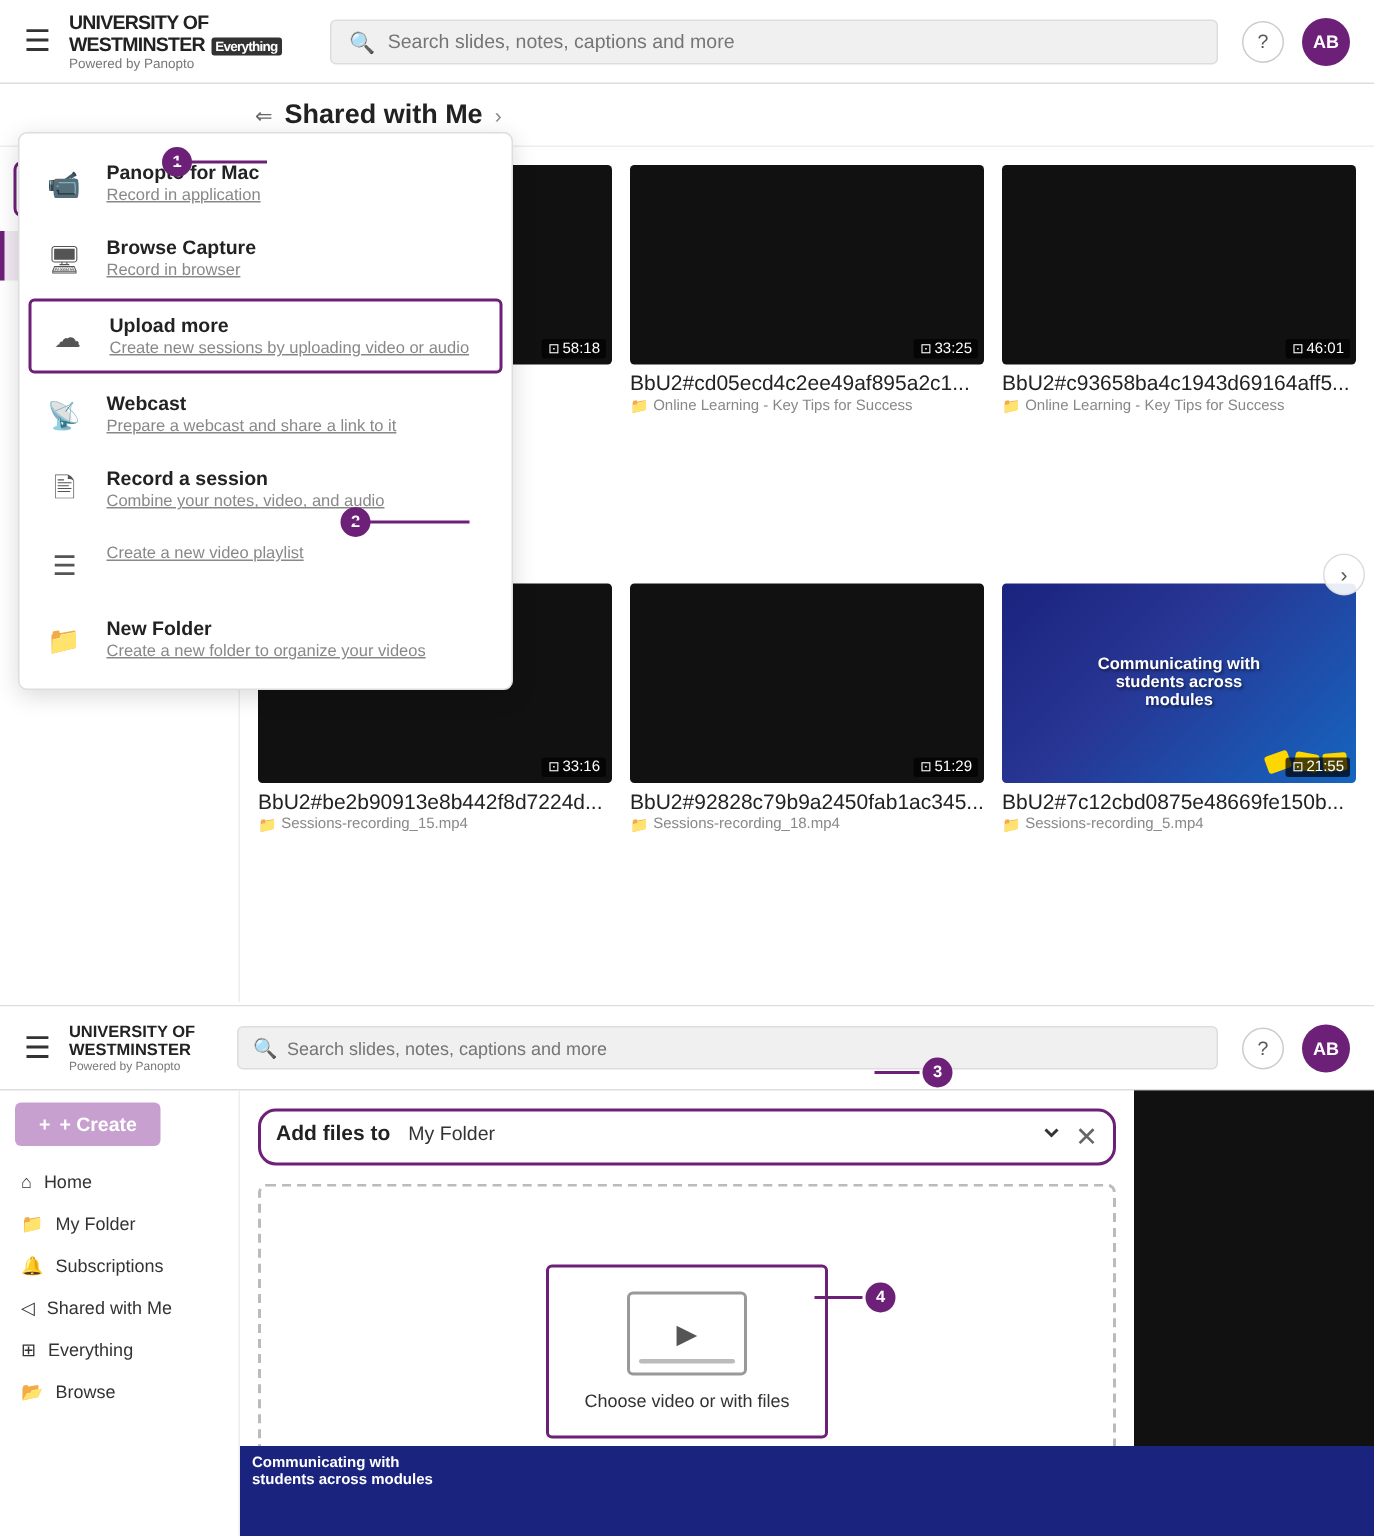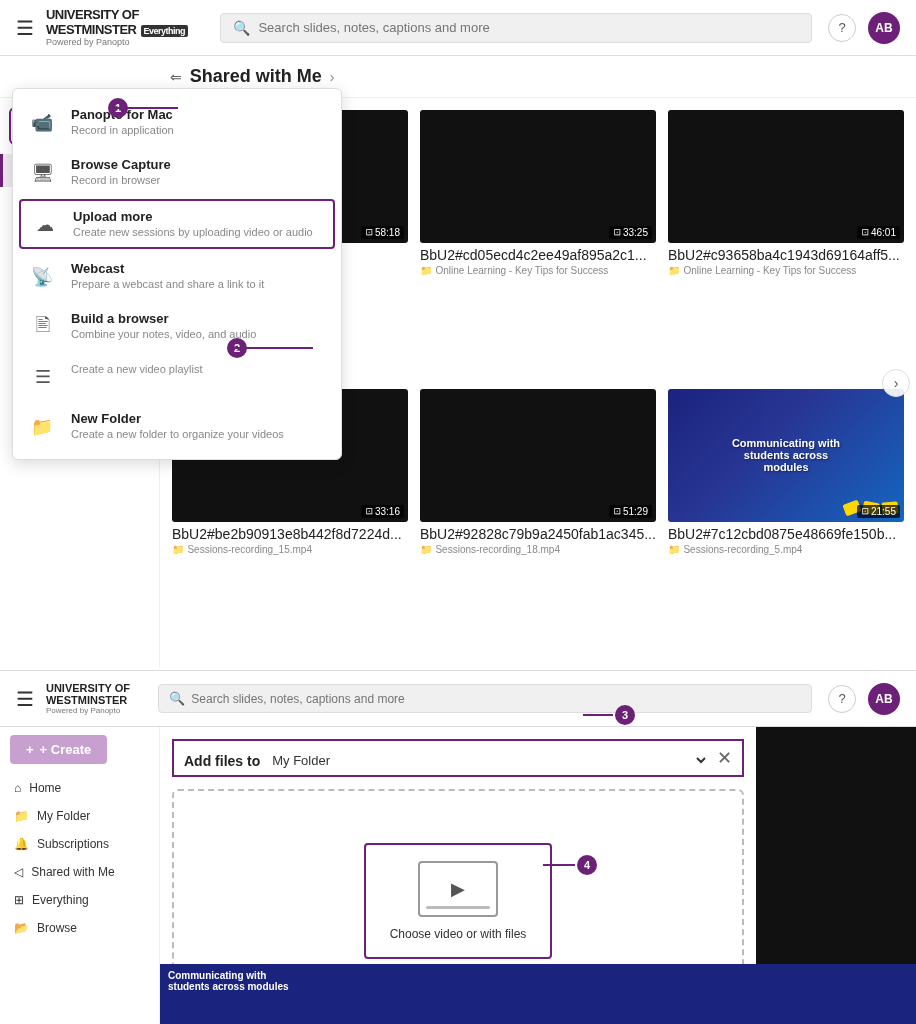--- a/index.html
+++ b/index.html
@@ -289,20 +289,21 @@
     .dropdown-text { flex: 1; }
     .dropdown-label {
       font-size: 13px;
       font-weight: 600;
       color: #222;
     }
     .dropdown-desc {
       font-size: 11px;
       color: #888;
       margin-top: 2px;
+      text-decoration: underline;
     }
 
     
     .bottom-modal {
       position: absolute;
       top: 670px;
       left: 0;
       width: 916px;
       height: 354px;
       background: #fff;
@@ -382,24 +383,24 @@
     
     .modal-main {
       flex: 1;
       padding: 12px;
       display: flex;
       flex-direction: column;
     }
 
     .add-files-header {
       display: flex;
-      align-items: flex-end;
+      align-items: flex-start;
       margin-bottom: 12px;
       border: 2px solid #6d2077;
-      border-radius: 0;
+      border-radius: 12px;
       padding: 6px 10px;
       background: #fff;
     }
 
     .add-files-label {
       font-size: 14px;
       font-weight: 600;
       color: #222;
       margin-right: 8px;
     }
@@ -707,21 +708,21 @@
     <div class="dropdown-icon">📡</div>
     <div class="dropdown-text">
       <div class="dropdown-label">Webcast</div>
       <div class="dropdown-desc">Prepare a webcast and share a link to it</div>
     </div>
   </div>
 
   <div class="dropdown-item">
     <div class="dropdown-icon">🖹</div>
     <div class="dropdown-text">
-      <div class="dropdown-label">Build a browser</div>
+      <div class="dropdown-label">Record a session</div>
       <div class="dropdown-desc">Combine your notes, video, and audio</div>
     </div>
   </div>
 
   <div class="dropdown-item">
     <div class="dropdown-icon">☰</div>
     <div class="dropdown-text">
       <div class="dropdown-desc">Create a new video playlist</div>
     </div>
   </div>

